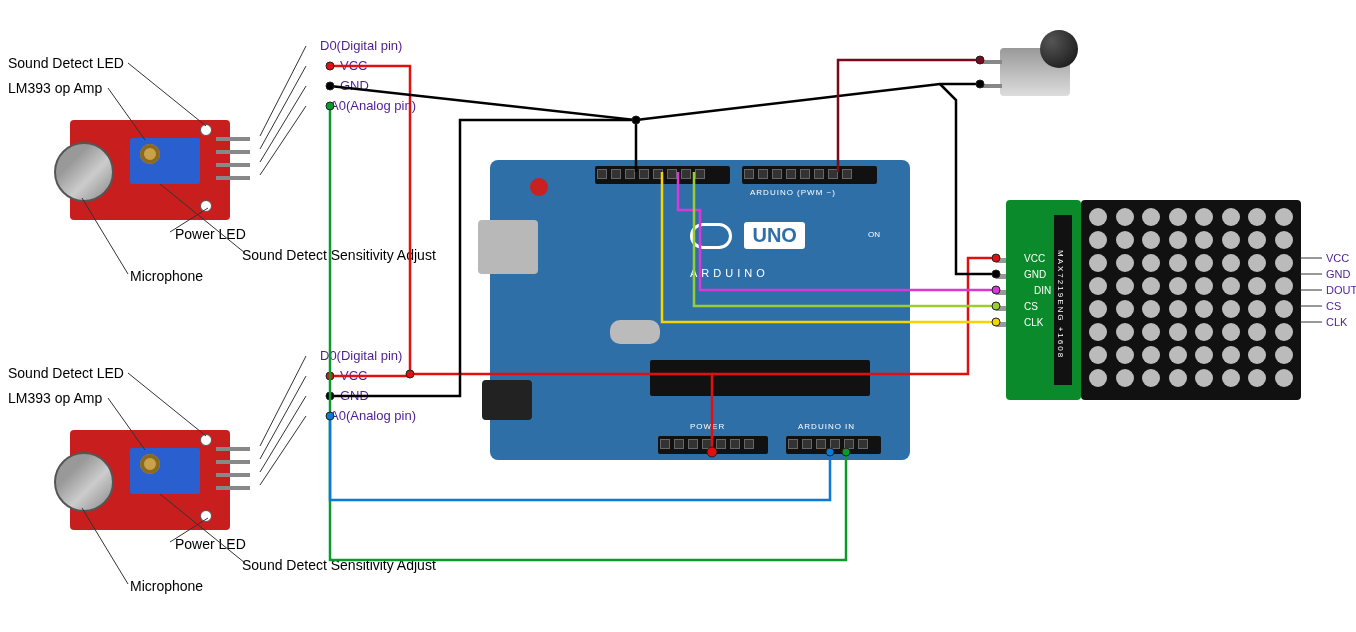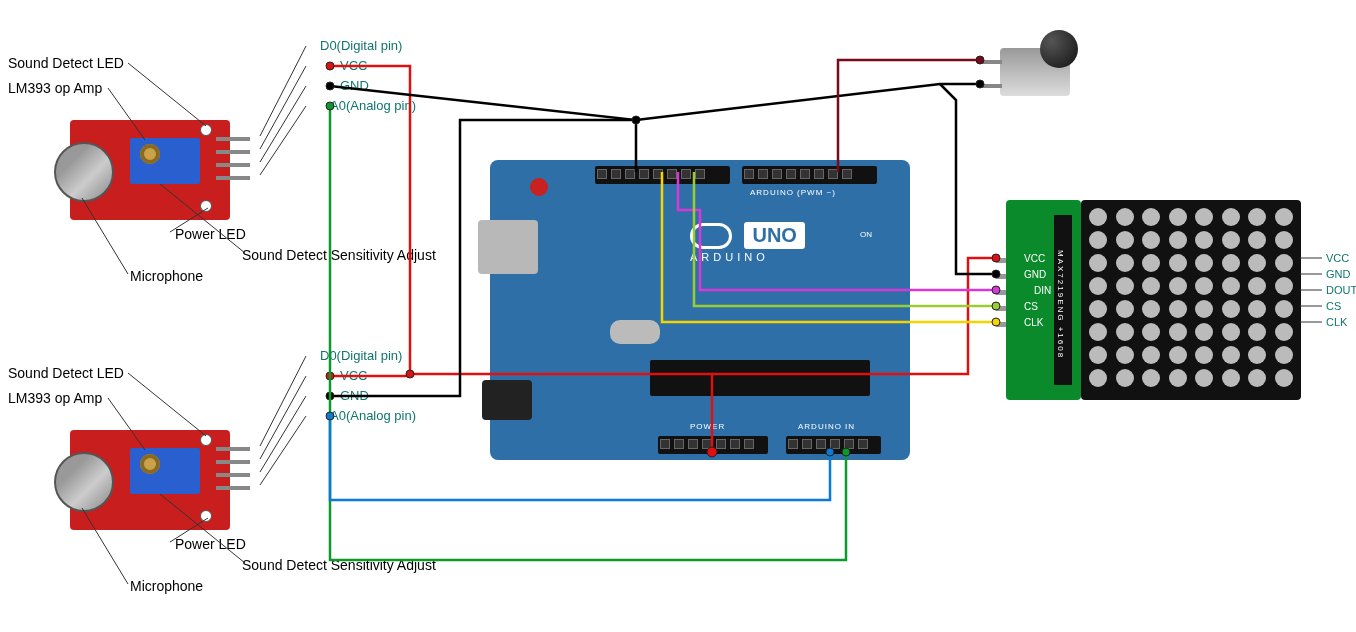--- a/index.html
+++ b/index.html
@@ -1,18 +1,18 @@
 <!DOCTYPE html>
 <html><head>
 <meta charset="utf-8">
 <style>
   body{margin:0;padding:0;width:1356px;height:632px;background:#fff;font-family:Arial,sans-serif;position:relative;overflow:hidden}
   .abs{position:absolute}
   .lbl{font-size:14px;color:#000;white-space:nowrap}
-  .pin-lbl{font-size:13px;color:#0f766e}
+  .pin-lbl{font-size:13px;color:#4c1d95}
   .sound-module{width:172px;height:120px;position:absolute}
   .sound-pcb{width:160px;height:100px;background:#c91e1e;border-radius:4px;position:absolute;top:10px;left:0}
   .mic{width:56px;height:56px;background:linear-gradient(135deg,#999 30%,#ccc 60%,#888);border-radius:50%;position:absolute;left:-16px;top:32px;border:2px solid #555}
   .pot{width:70px;height:46px;background:#2a5fcf;position:absolute;left:60px;top:28px;border-radius:2px}
   .pot-screw{width:20px;height:20px;background:#c9a24a;border-radius:50%;position:absolute;left:10px;top:6px;box-shadow:inset 0 0 0 4px #8a6a20}
   .sm-led{width:10px;height:10px;border-radius:50%;background:#fff;border:1px solid #555;position:absolute}
   .hdr-pins{position:absolute;right:-8px;top:18px}
   .hdr-pins .p{width:34px;height:4px;background:#888;margin:9px 0}
   .uno{width:420px;height:300px;position:absolute;left:490px;top:160px}
   .uno-body{width:420px;height:300px;background:#2f6fa7;border-radius:8px;position:absolute}
@@ -105,41 +105,41 @@
 <div class="uno">
   <div class="uno-body"></div>
   <div class="uno-usb"></div>
   <div class="uno-jack"></div>
   <div class="uno-reset"></div>
   <div class="uno-crystal"></div>
   <div class="uno-chip"></div>
   <div class="uno-logo">
     <span class="uno-inf"></span>
     <span class="uno-name">UNO</span>
-    <div style="font-size:11px;letter-spacing:4px;margin-top:2px">ARDUINO</div>
+    <div style="font-size:11px;letter-spacing:4px;margin-top:18px">ARDUINO</div>
   </div>
 
   <div class="hdr-row" style="left:105px;top:6px;width:135px">
     <span class="h"></span><span class="h"></span><span class="h"></span><span class="h"></span><span class="h"></span><span class="h"></span><span class="h"></span><span class="h"></span>
   </div>
   <div class="hdr-row" style="left:252px;top:6px;width:135px">
     <span class="h"></span><span class="h"></span><span class="h"></span><span class="h"></span><span class="h"></span><span class="h"></span><span class="h"></span><span class="h"></span>
   </div>
   <div class="pinrow-text" style="left:260px;top:28px">ARDUINO (PWM ~)</div>
 
   <div class="hdr-row" style="left:168px;top:276px;width:110px">
     <span class="h"></span><span class="h"></span><span class="h"></span><span class="h"></span><span class="h"></span><span class="h"></span><span class="h"></span>
   </div>
   <div class="hdr-row" style="left:296px;top:276px;width:95px">
     <span class="h"></span><span class="h"></span><span class="h"></span><span class="h"></span><span class="h"></span><span class="h"></span>
   </div>
   <div class="pinrow-text" style="left:200px;top:262px">POWER</div>
   <div class="pinrow-text" style="left:308px;top:262px">ARDUINO IN</div>
 
-  <div class="abs" style="left:370px;top:70px;color:#fff;font-size:8px">ON</div>
+  <div class="abs" style="left:378px;top:70px;color:#fff;font-size:8px">ON</div>
 </div>
 
 <div class="matrix">
   <div class="matrix-pcb"></div>
   <div class="matrix-chip"></div>
   <div class="matrix-chip-txt">MAX7219ENG +1608</div>
   <div class="matrix-led-area" id="matrix-grid">
       <div class="matrix-row">
         <div class="matrix-dot"></div>
         <div class="matrix-dot"></div>

